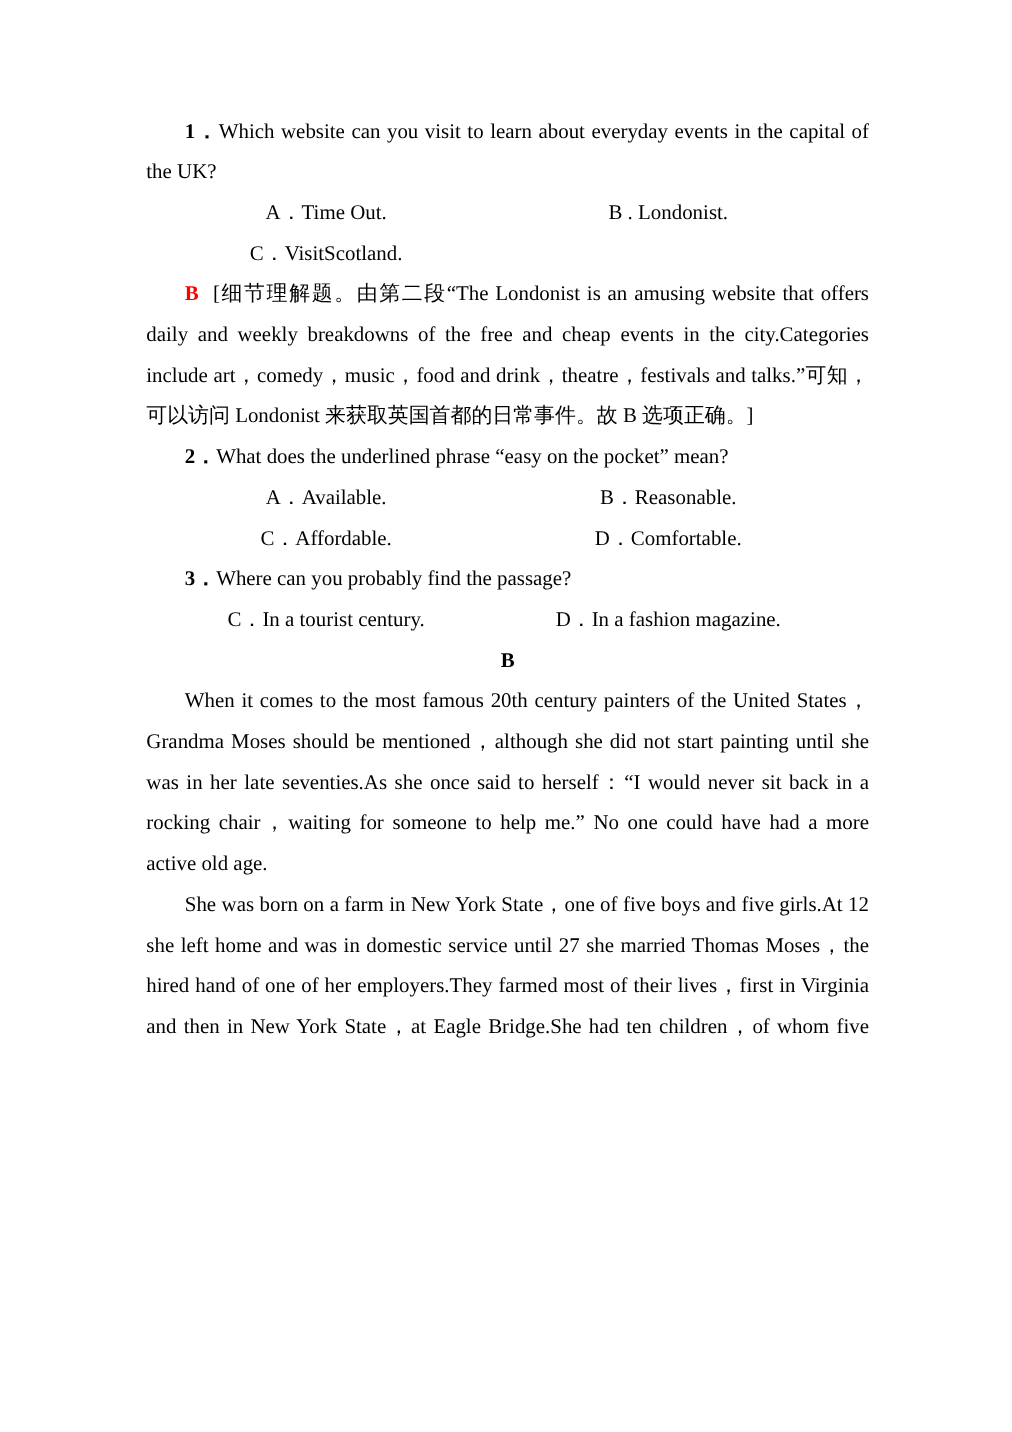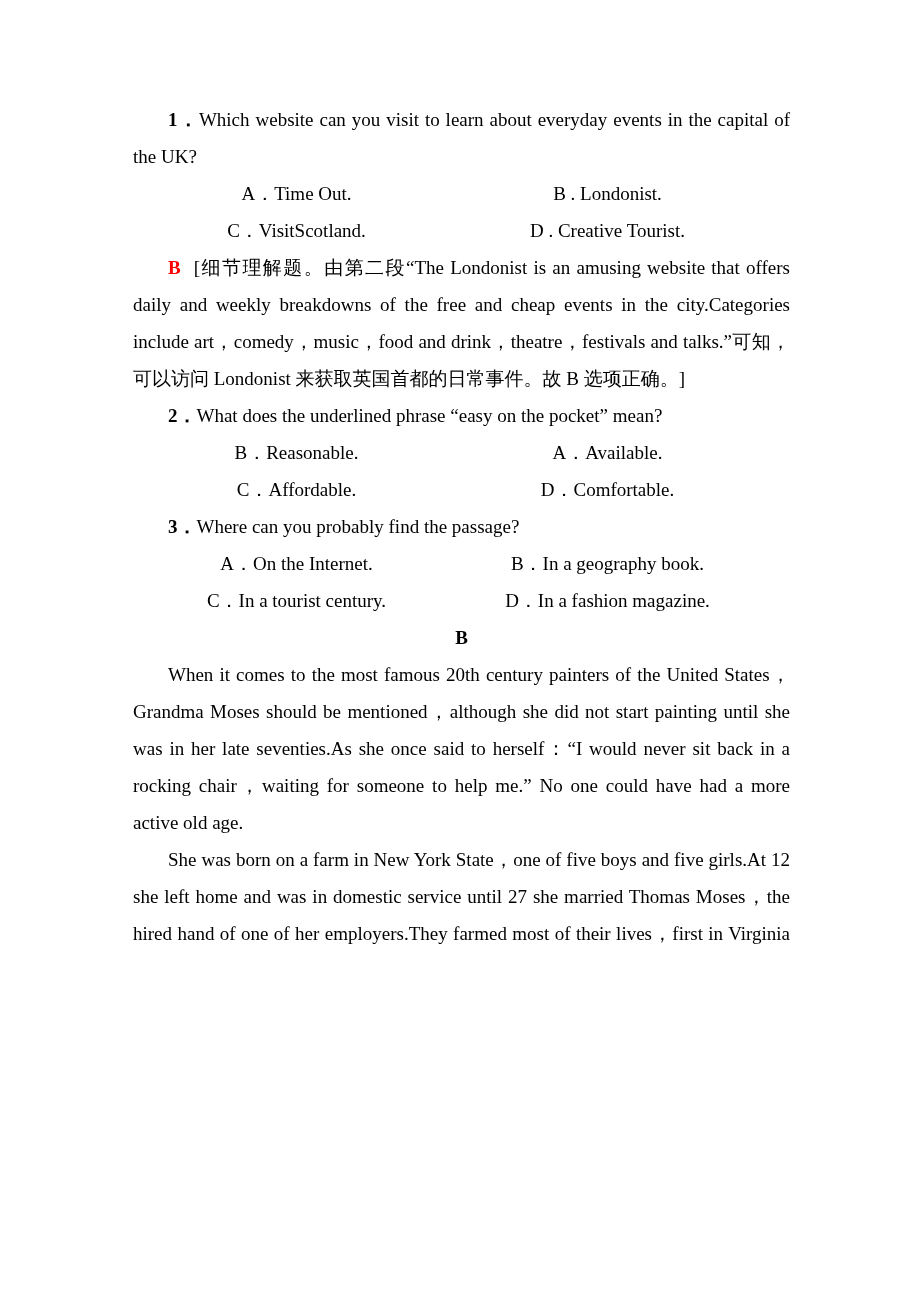--- a/index.html
+++ b/index.html
@@ -56,43 +56,38 @@
 <div class="doc-page">
 
   <section>
     <p class="para"><span class="q-num">1．</span><span>Which website can you visit to learn about everyday events in the capital of the UK?</span></p>
     <div class="options-row">
       <span class="option">A．Time Out.</span>
       <span class="option">B . Londonist.</span>
     </div>
     <div class="options-row">
       <span class="option">C．VisitScotland.</span>
-      <span class="option">D . Creative Tourist.</span>
     </div>
     <p class="para"><span class="answer-letter">B</span><span>[细节理解题。由第二段“The Londonist is an amusing website that offers daily and weekly breakdowns of the free and cheap events in the city.Categories include art，comedy，music，food and drink，theatre，festivals and talks.”可知，可以访问 Londonist 来获取英国首都的日常事件。故 B 选项正确。]</span></p>
   </section>
 
   <section>
     <p class="para"><span class="q-num">2．</span><span>What does the underlined phrase “easy on the pocket” mean?</span></p>
     <div class="options-row">
+      <span class="option">A．Available.</span>
       <span class="option">B．Reasonable.</span>
-      <span class="option">A．Available.</span>
     </div>
     <div class="options-row">
       <span class="option">C．Affordable.</span>
       <span class="option">D．Comfortable.</span>
     </div>
   </section>
 
   <section>
     <p class="para"><span class="q-num">3．</span><span>Where can you probably find the passage?</span></p>
-    <div class="options-row">
-      <span class="option">A．On the Internet.</span>
-      <span class="option">B．In a geography book.</span>
-    </div>
     <div class="options-row">
       <span class="option">C．In a tourist century.</span>
       <span class="option">D．In a fashion magazine.</span>
     </div>
   </section>
 
   <section>
     <h3 class="section-heading">B</h3>
     <p class="para">When it comes to the most famous 20th century painters of the United States，Grandma Moses should be mentioned，although she did not start painting until she was in her late seventies.As she once said to herself：“I would never sit back in a rocking chair，waiting for someone to help me.” No one could have had a more active old age.</p>
     <p class="para">She was born on a farm in New York State，one of five boys and five girls.At 12 she left home and was in domestic service until 27 she married Thomas Moses，the hired hand of one of her employers.They farmed most of their lives，first in Virginia and then in New York State，at Eagle Bridge.She had ten children，of whom five survived；</p>

